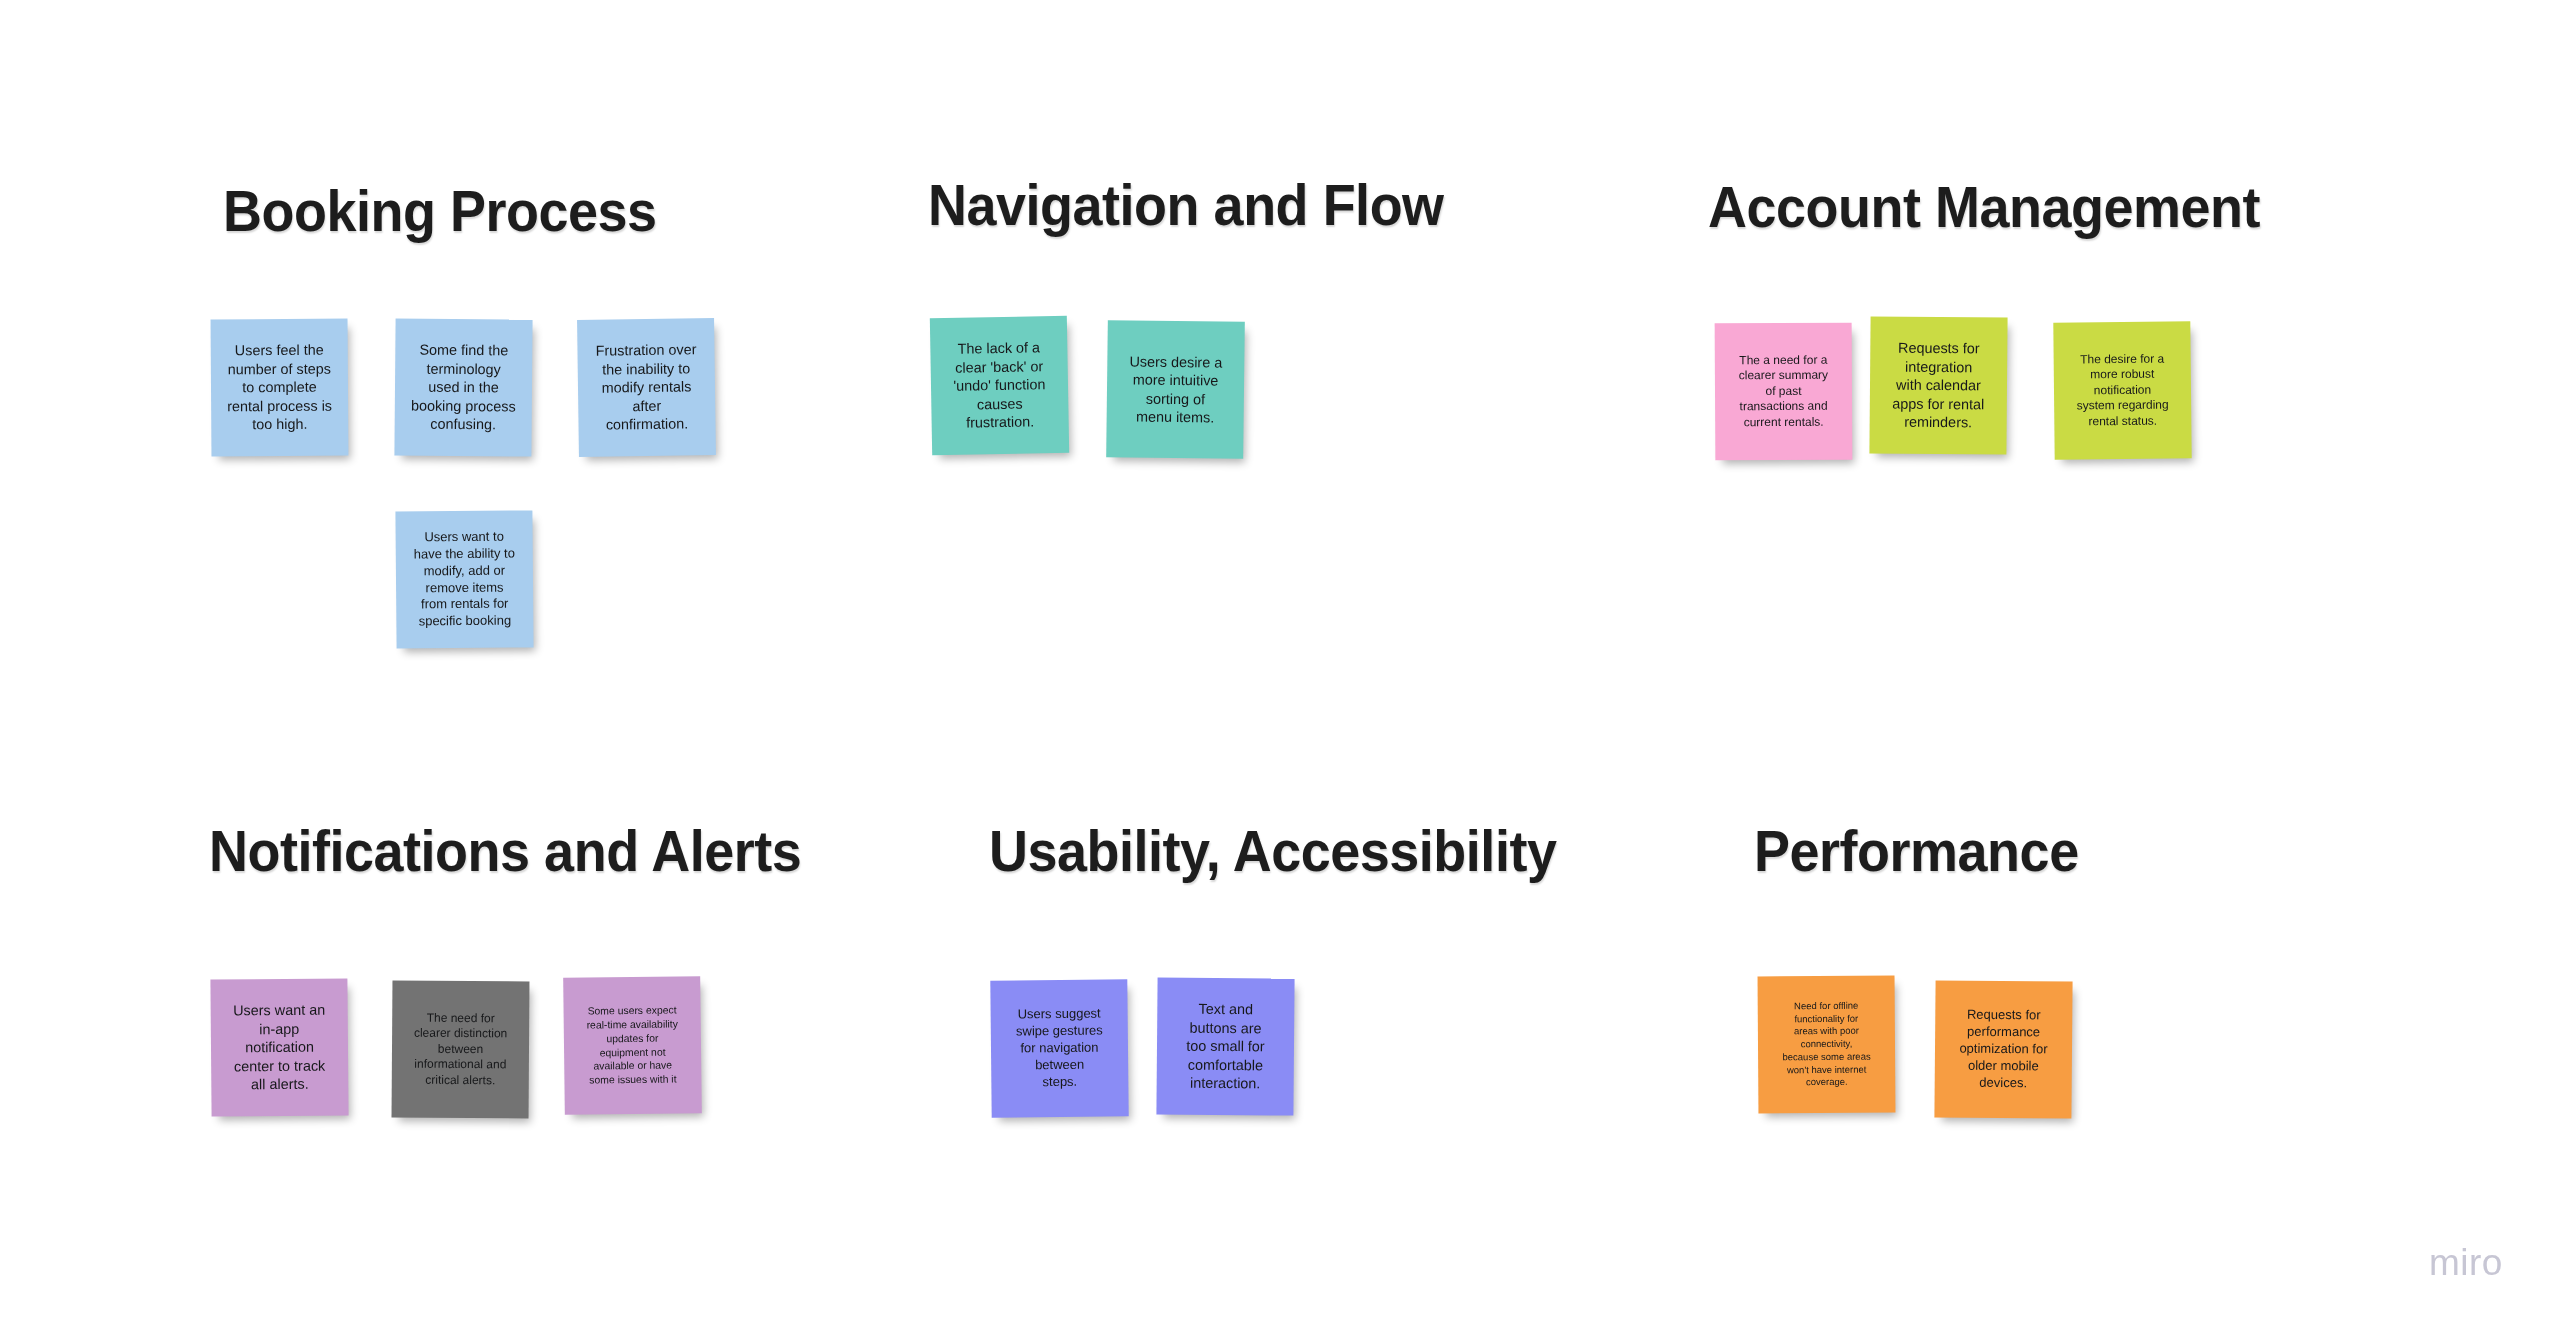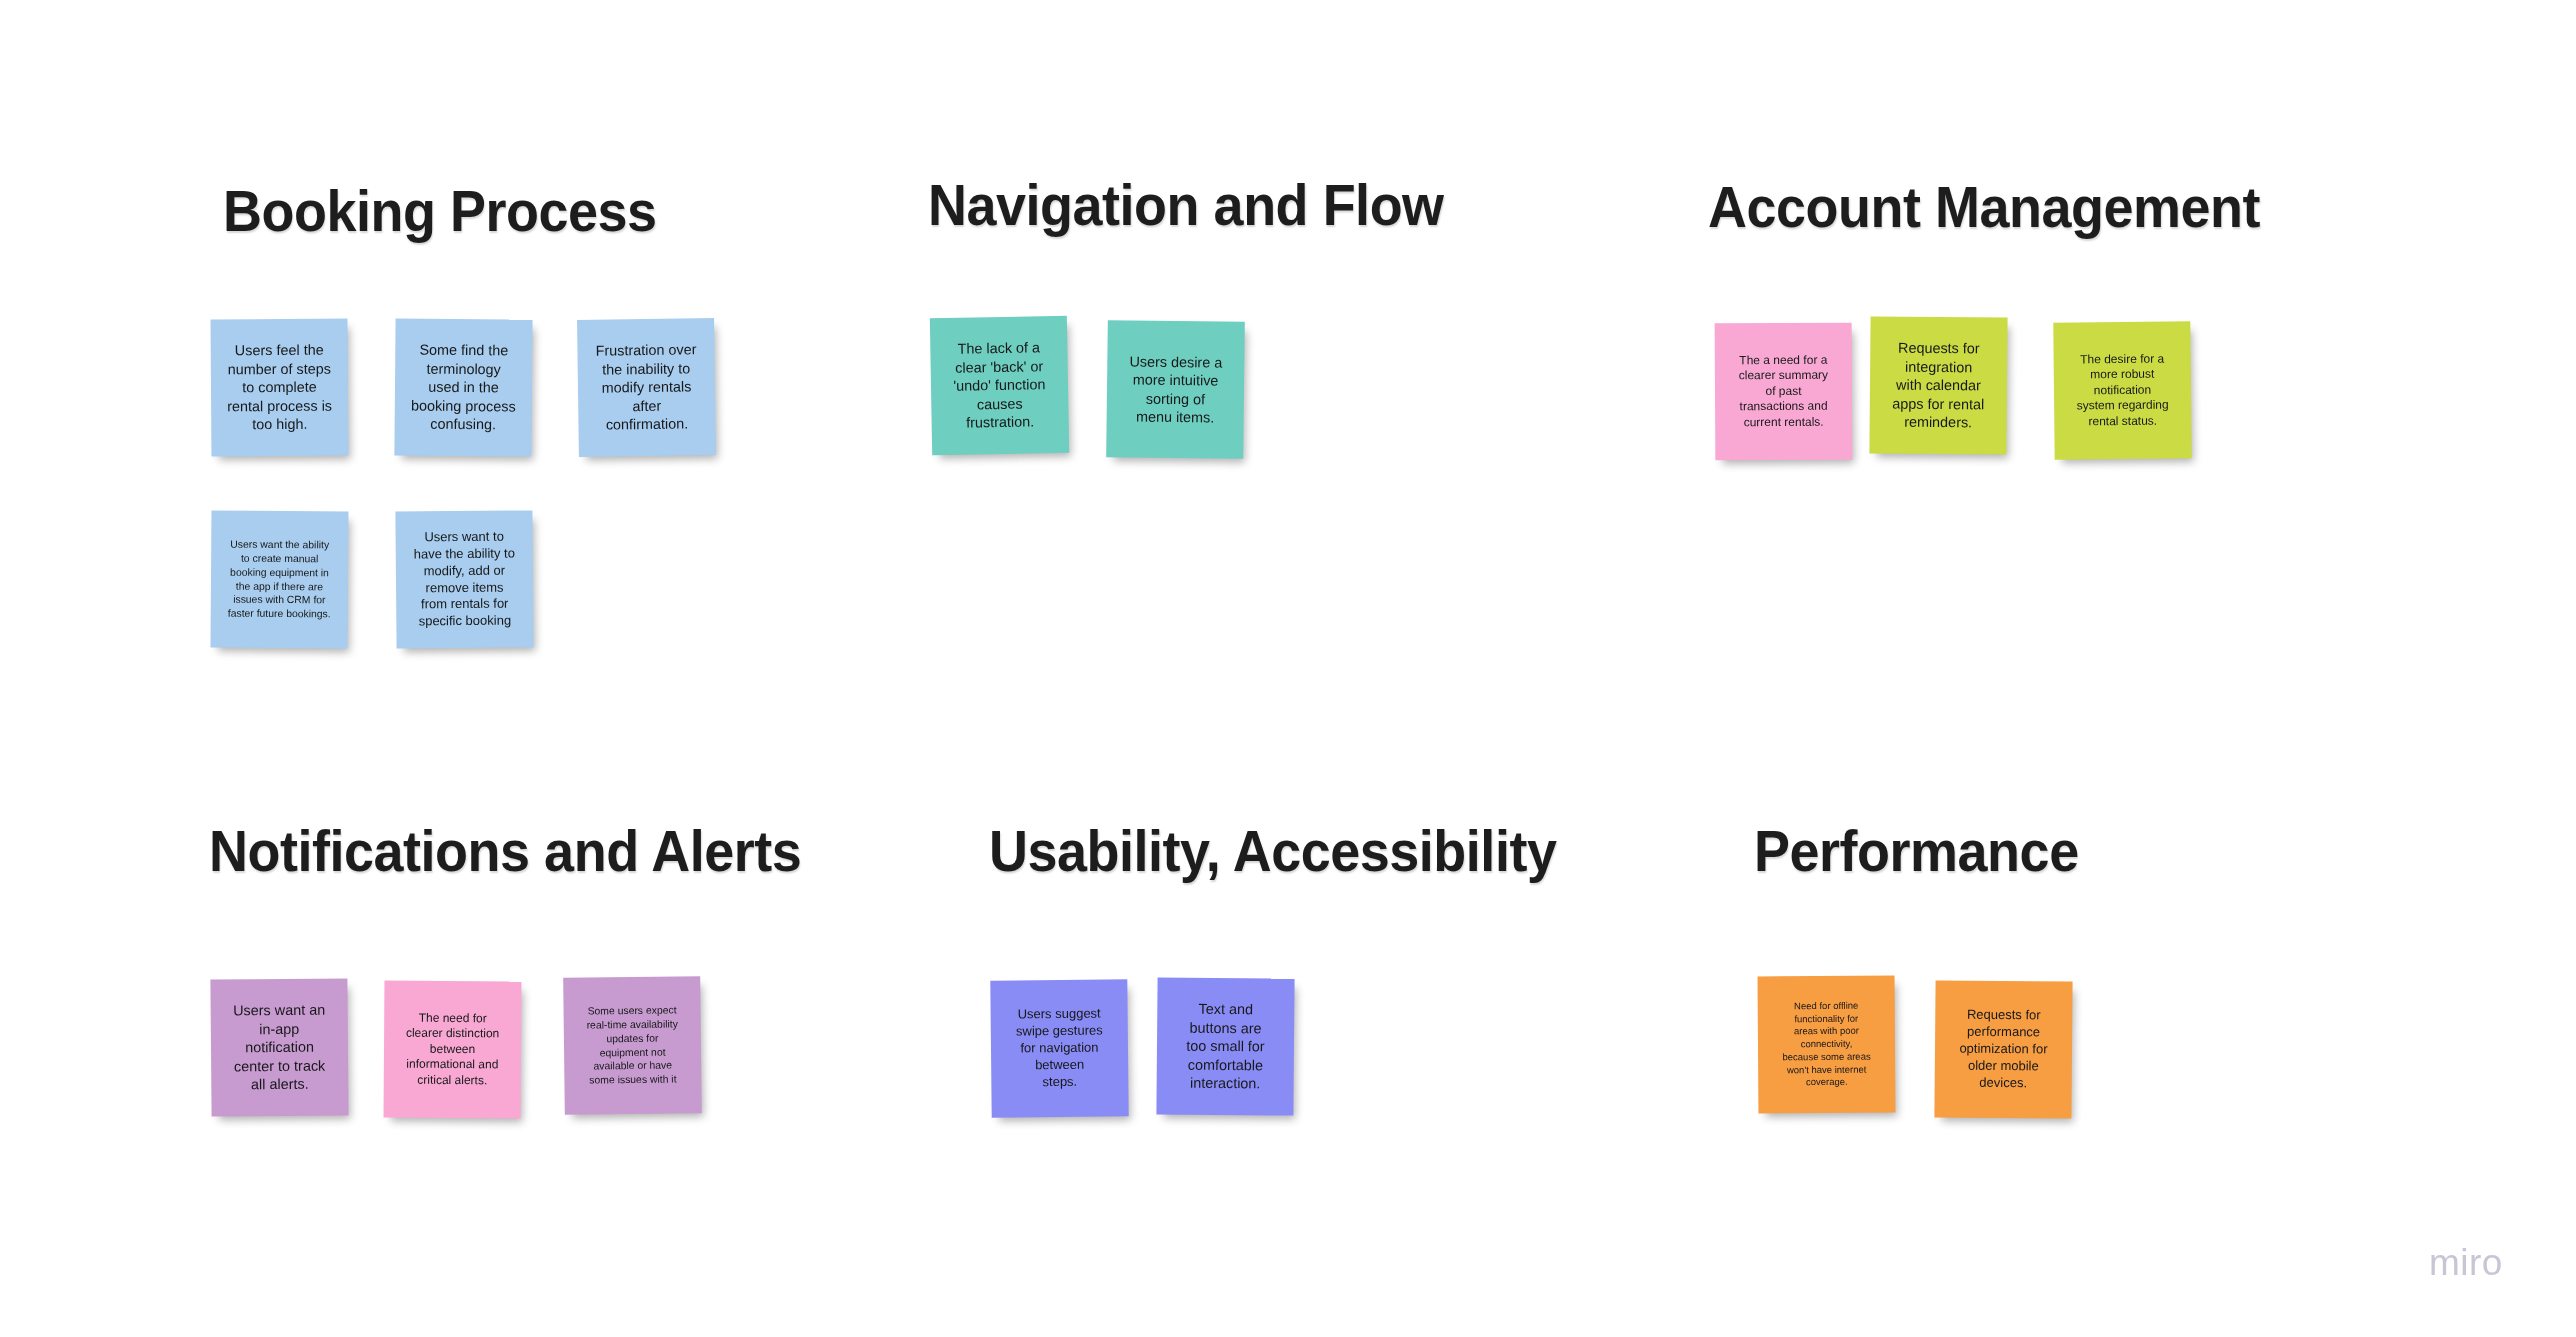--- a/index.html
+++ b/index.html
@@ -96,28 +96,20 @@
 booking process
 confusing.</span>
   </div>
   <div class="note fs-15" style="left:578px; top:319px; background:#a8cdee; transform:rotate(-0.8deg);">
     <span class="note-text">Frustration over
 the inability to
 modify rentals
 after
 confirmation.</span>
   </div>
-  <div class="note fs-11" style="left:211px; top:511px; background:#a8cdee; transform:rotate(0.4deg);">
-    <span class="note-text">Users want the ability
-to create manual
-booking equipment in
-the app if there are
-issues with CRM for
-faster future bookings.</span>
-  </div>
   <div class="note fs-14" style="left:396px; top:511px; background:#a8cdee; transform:rotate(-0.5deg);">
     <span class="note-text">Users want to
 have the ability to
 modify, add or
 remove items
 from rentals for
 specific booking</span>
   </div>
 
   <div class="section-title" style="left:928px; top:176px;">Navigation and Flow</div>
@@ -162,21 +154,21 @@
 
   <div class="section-title" style="left:209px; top:822px;">Notifications and Alerts</div>
 
   <div class="note fs-15" style="left:211px; top:979px; background:#c89bd0; transform:rotate(-0.5deg);">
     <span class="note-text">Users want an
 in-app
 notification
 center to track
 all alerts.</span>
   </div>
-  <div class="note fs-13" style="left:384px; top:981px; background:#f9a8d4; transform:rotate(0.4deg);">
+  <div class="note fs-13" style="left:392px; top:981px; background:#737373; transform:rotate(0.4deg);">
     <span class="note-text">The need for
 clearer distinction
 between
 informational and
 critical alerts.</span>
   </div>
   <div class="note fs-11" style="left:564px; top:977px; background:#c89bd0; transform:rotate(-0.7deg);">
     <span class="note-text">Some users expect
 real-time availability
 updates for

